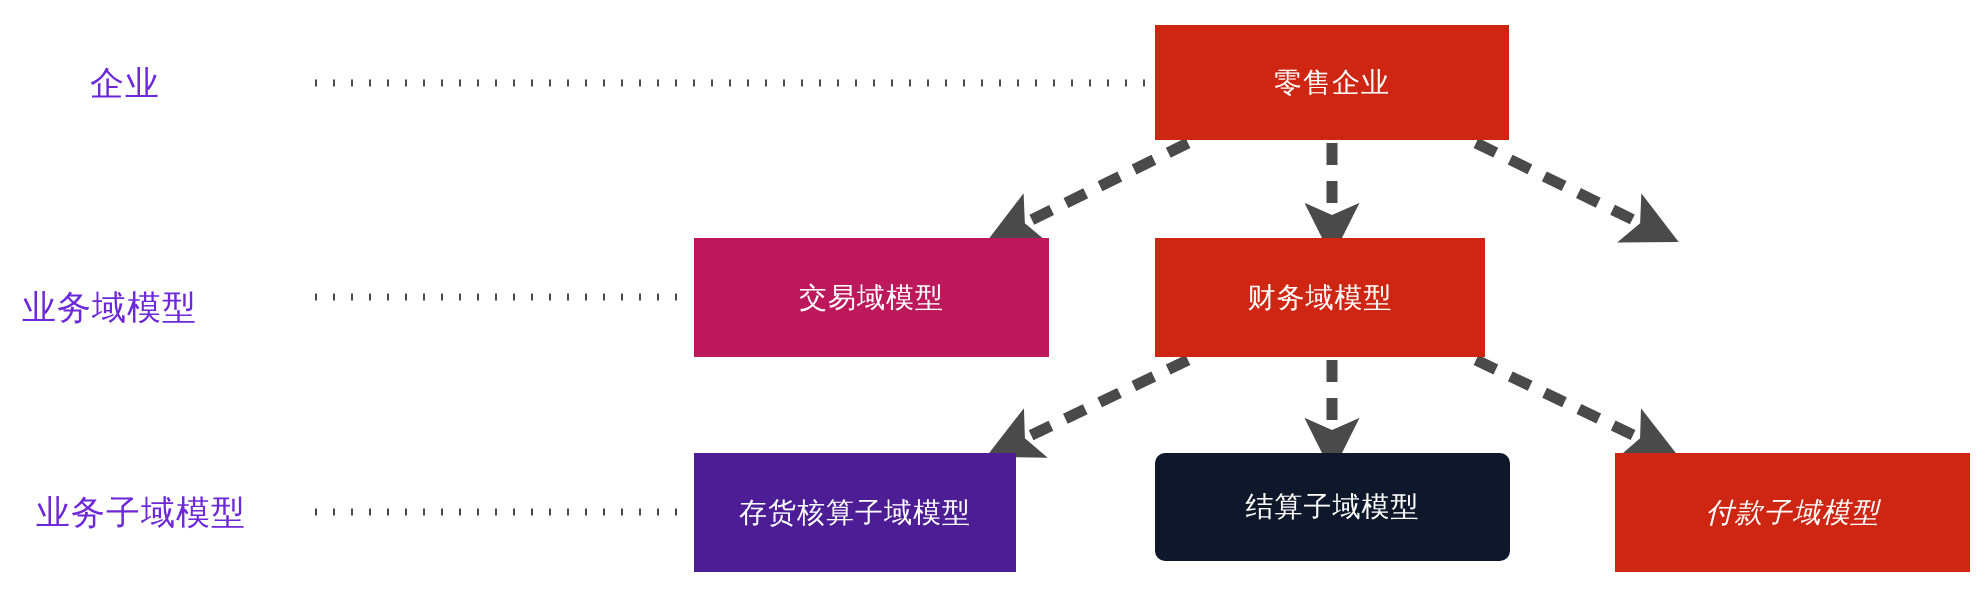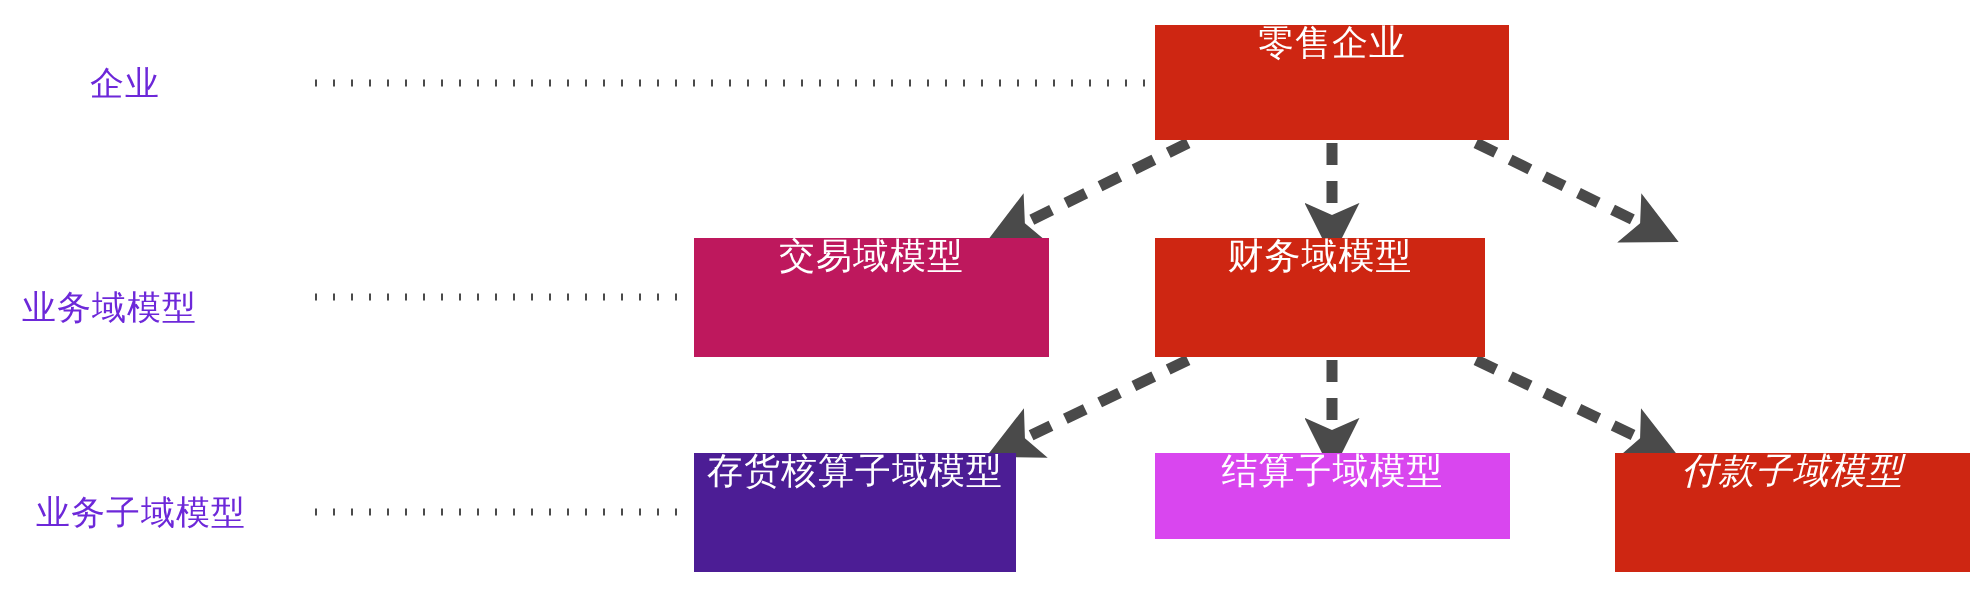--- a/index.html
+++ b/index.html
@@ -31,24 +31,25 @@
     color: #6d28d9;
     font-size: 34px;
     line-height: 1;
     letter-spacing: 1px;
     white-space: nowrap;
     transform: translateY(-50%);
   }
   .node-box {
     position: absolute;
     display: flex;
+    align-items: center;
     justify-content: center;
     box-sizing: border-box;
     color: #ffffff;
-    font-size: 36px;
+    font-size: 28px;
     line-height: 1;
     letter-spacing: 1px;
     white-space: nowrap;
     text-align: center;
   }
   .node-box span {
     display: block;
   }
 </style>
 </head>
@@ -87,20 +88,20 @@
   <div class="node-box" style="left:694px; top:238px; width:355px; height:119px; background:#be185d;">
     <span>交易域模型</span>
   </div>
   <div class="node-box" style="left:1155px; top:238px; width:330px; height:119px; background:#CE2612;">
     <span>财务域模型</span>
   </div>
 
   <div class="node-box" style="left:694px; top:453px; width:322px; height:119px; background:#4c1d95;">
     <span>存货核算子域模型</span>
   </div>
-  <div class="node-box" style="left:1155px; top:453px; width:355px; height:86px; background:#d946ef;">
+  <div class="node-box" style="left:1155px; top:453px; width:355px; height:108px; background:#0f172a;border-radius:10px;">
     <span>结算子域模型</span>
   </div>
   <div class="node-box" style="left:1615px; top:453px; width:355px; height:119px; background:#CE2612;font-style:italic;">
     <span>付款子域模型</span>
   </div>
 
 </div>
 
 </body></html>

